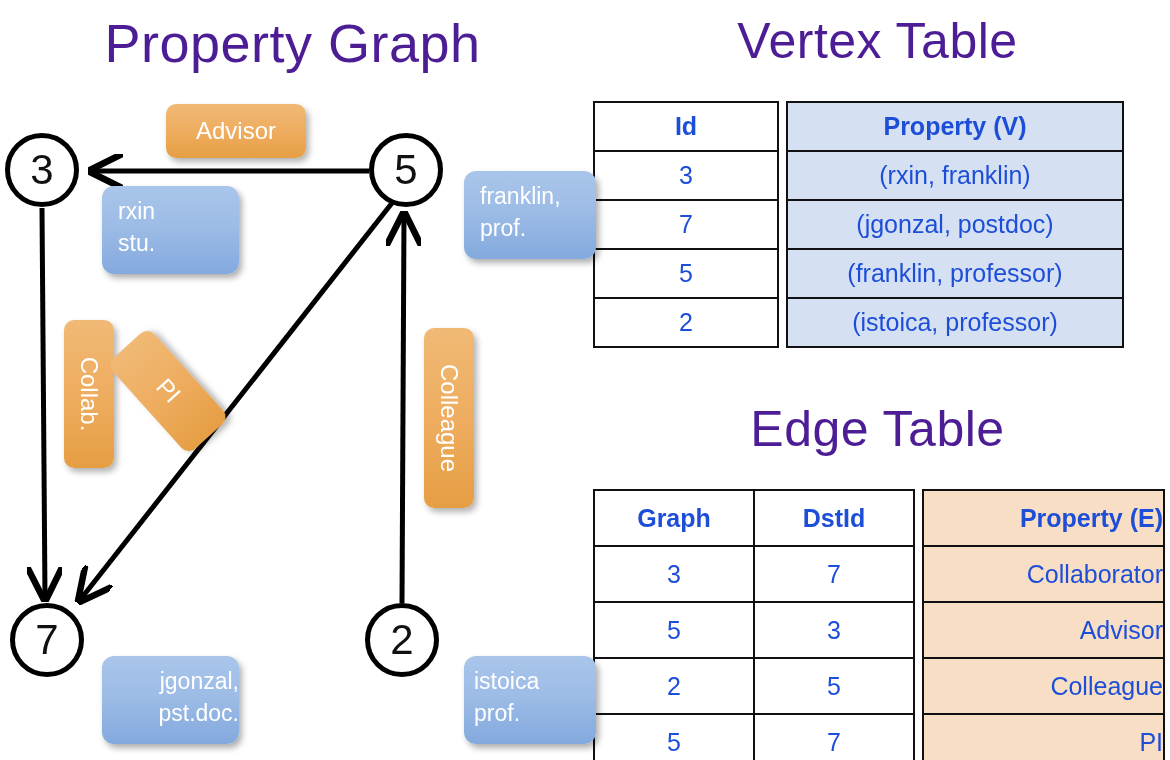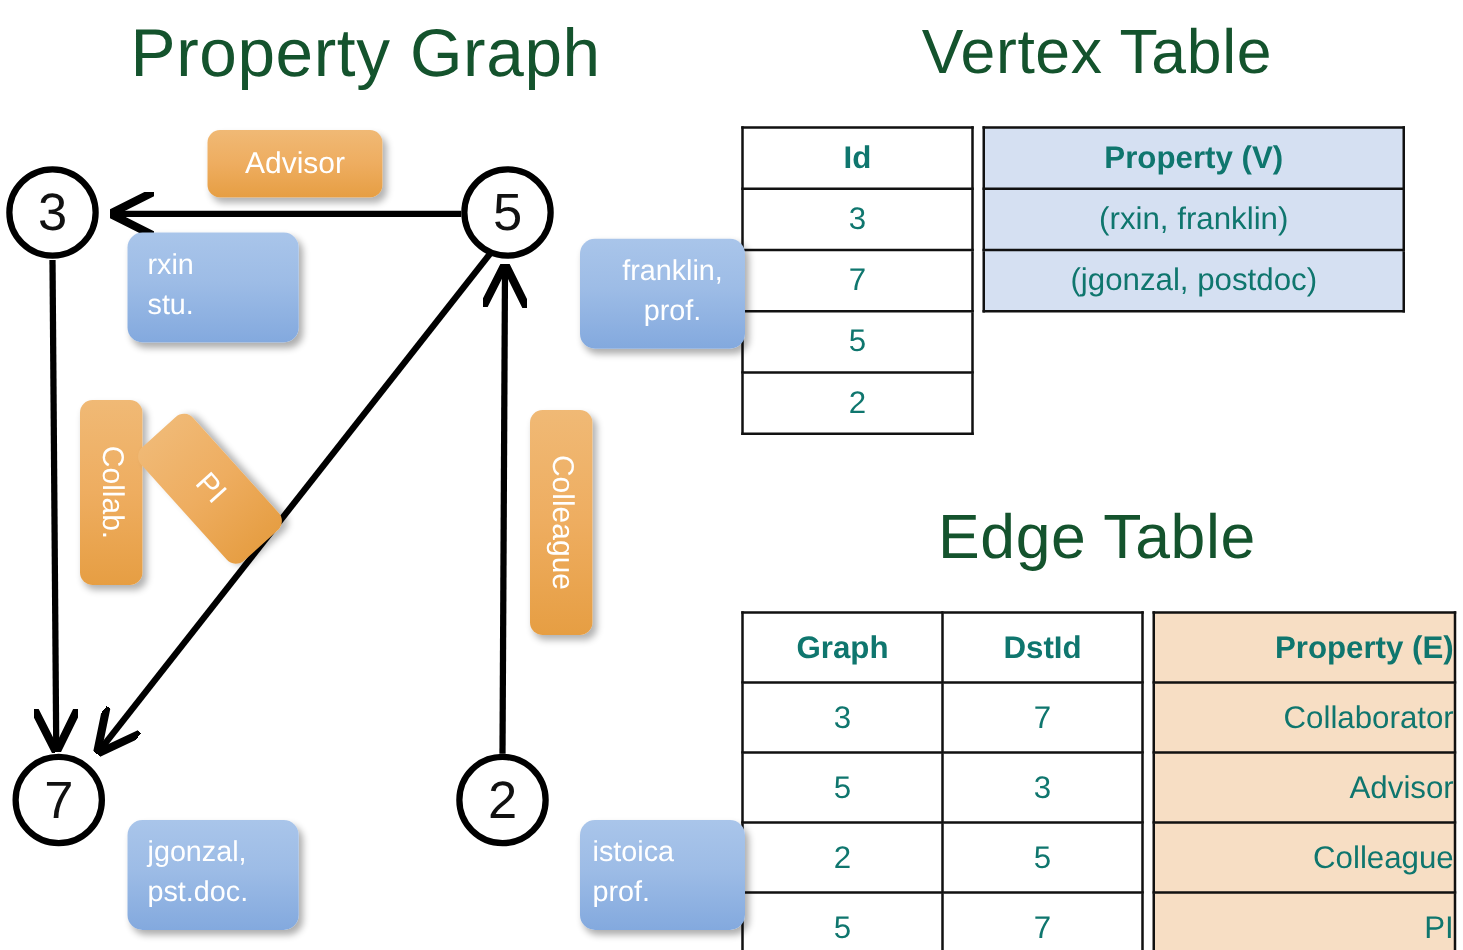--- a/index.html
+++ b/index.html
@@ -14,21 +14,21 @@
     overflow: hidden;
     font-family: "Liberation Sans", sans-serif;
     color: #1a1a1a;
   }
 
   
   .title {
     position: absolute;
     font-family: "Liberation Sans", sans-serif;
     font-weight: 300;
-    color: #14532d;
+    color: #4c1d95;
     letter-spacing: 0.5px;
     white-space: nowrap;
     text-align: center;
   }
   #title-property-graph { left: 0;   top: 12px;  width: 585px; font-size: 54px; }
   #title-vertex-table   { left: 585px; top: 12px; width: 585px; font-size: 50px; }
   #title-edge-table     { left: 585px; top: 400px; width: 585px; font-size: 50px; }
 
   
   #graph-panel {
@@ -75,22 +75,22 @@
     font-weight: 400;
     font-size: 23px;
     line-height: 1.38;
     padding: 10px 0 0 16px;
     box-sizing: border-box;
     z-index: 7;
     white-space: pre-line;
     margin-left: 40px;
   }
   #prop-box-3 { left: 62px;  top: 186px; width: 137px; height: 88px; }
-  #prop-box-5 { left: 424px; top: 191px; width: 132px; height: 88px; text-align: center; }
-  #prop-box-7 { left: 62px;  top: 656px; width: 137px; height: 88px; }
+  #prop-box-5 { left: 424px; top: 171px; width: 132px; height: 88px; }
+  #prop-box-7 { left: 62px;  top: 656px; width: 137px; height: 88px; text-align: right; }
   #prop-box-2 { left: 424px; top: 656px; width: 132px; height: 88px; padding-left: 10px; }
 
   
   .edge-label {
     position: absolute;
     border-radius: 10px;
     background: linear-gradient(to bottom, #f0b975 0%, #eead60 50%, #e69e43 100%);
     box-shadow: 3px 4px 6px rgba(0,0,0,0.30);
     color: #ffffff;
     font-family: "Liberation Sans", sans-serif;
@@ -123,21 +123,21 @@
   
   .tbl {
     position: absolute;
     border-collapse: collapse;
     font-family: "Liberation Sans", sans-serif;
   }
   .tbl td, .tbl th {
     border: 2px solid #111111;
     text-align: center;
     font-weight: 300;
-    color: #0f766e;
+    color: #1d4ed8;
     padding: 0;
     margin-left: 44px;
   }
   .tbl th {
     font-weight: 700;
   }
 
   
   #vertex-id-table   { left: 593px; top: 101px; width: 186px; }
   #vertex-prop-table { left: 786px; top: 101px; width: 338px; }
@@ -253,20 +253,26 @@
   <tbody>
       <tr>
     <th>Property (V)</th>
   </tr>
   <tr>
     <td class="cellval">(rxin, franklin)</td>
   </tr>
   <tr>
     <td class="cellval">(jgonzal, postdoc)</td>
   </tr>
+  <tr>
+    <td class="cellval">(franklin, professor)</td>
+  </tr>
+  <tr>
+    <td class="cellval">(istoica, professor)</td>
+  </tr>
 </tbody>
   </table>
 
 <table class="tbl" id="edge-src-table">
   <tbody>
       <tr>
     <th>Graph</th>
     <th>DstId</th>
   </tr>
   <tr>

